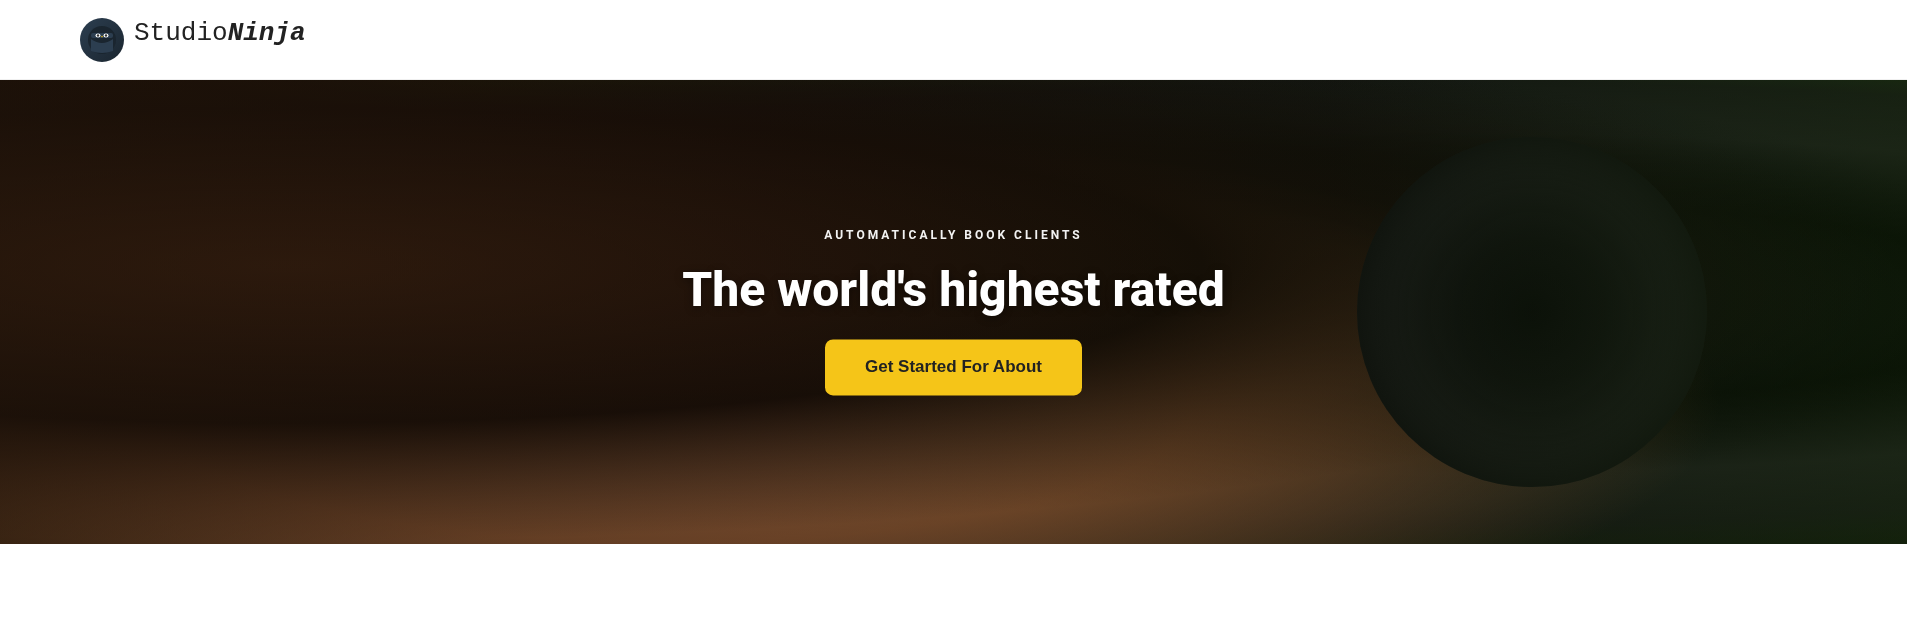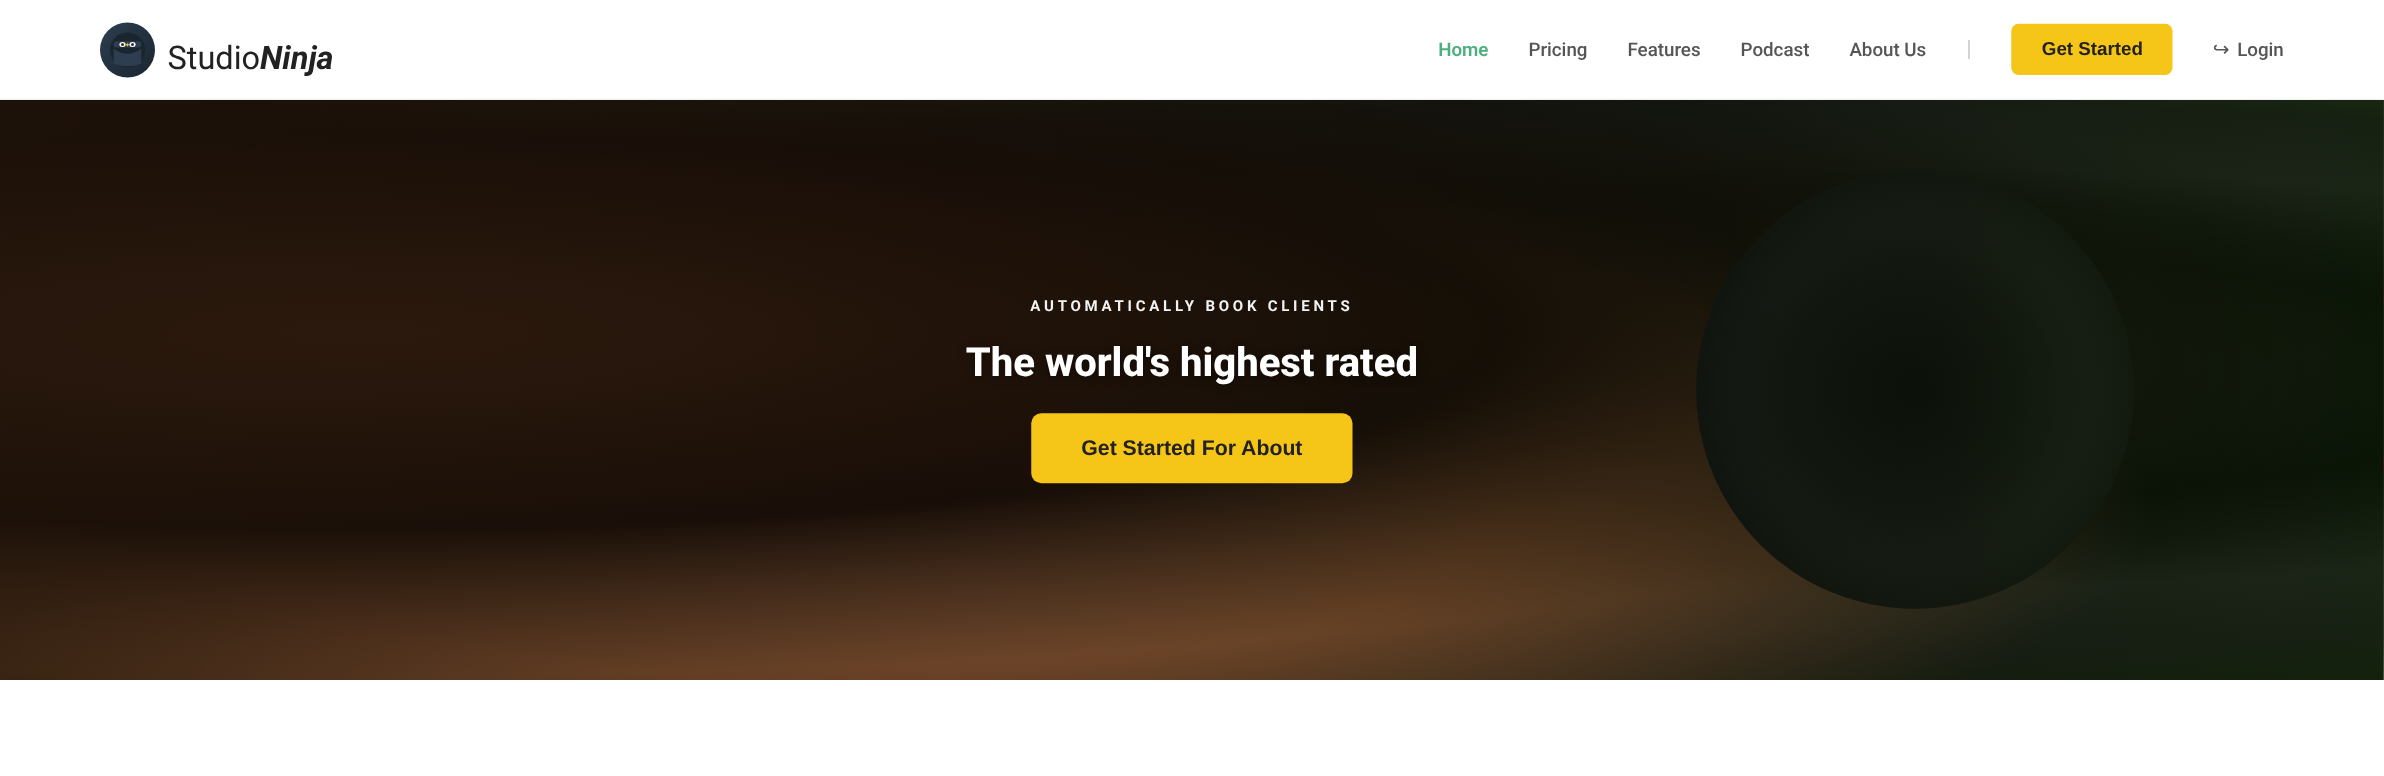--- a/index.html
+++ b/index.html
@@ -22,22 +22,23 @@
       align-items: center;
       justify-content: space-between;
       padding: 0 80px;
       border-bottom: 1px solid #f0f0f0;
       position: relative;
       z-index: 10;
     }
 
     .logo-area {
       display: flex;
-      align-items: flex-end;
+      align-items: flex-start;
       gap: 10px;
+      font-family: Liberation Mono, monospace;
     }
 
     .logo-icon {
       width: 44px;
       height: 44px;
       border-radius: 50%;
       background: linear-gradient(135deg, #2c3e50 0%, #1a252f 100%);
       display: flex;
       align-items: center;
       justify-content: center;
@@ -189,21 +190,21 @@
       font-size: 12px;
       font-weight: 700;
       letter-spacing: 3px;
       text-transform: uppercase;
       color: #ffffff;
       margin-bottom: 20px;
       opacity: 0.95;
     }
 
     .hero-headline {
-      font-size: 32px;
+      font-size: 48px;
       font-weight: 800;
       line-height: 1.15;
       margin-bottom: 22px;
       color: #ffffff;
       text-shadow: 0 2px 8px rgba(0,0,0,0.4);
     }
 
     .hero-subheadline {
       font-size: 18px;
       font-weight: 400;
@@ -244,33 +245,20 @@
         <path d="M4 14 Q15 22 26 14 L26 26 Q15 30 4 26 Z" fill="#2c3e50"></path>
 
         <text x="15" y="12.5" text-anchor="middle" font-size="5" fill="#f5c518">✦</text>
       </svg>
     </div>
     <div class="logo-text">
       <span class="logo-text-studio">Studio</span><span class="logo-text-ninja">Ninja</span>
     </div>
   </div>
 
-  <nav class="nav">
-    <a class="nav-link active">Home</a>
-    <a class="nav-link">Pricing</a>
-    <a class="nav-link">Features</a>
-    <a class="nav-link">Podcast</a>
-    <a class="nav-link">About Us</a>
-    <span class="nav-divider">|</span>
-    <button class="btn-get-started-nav">Get Started</button>
-    <a class="login-link">
-      <span class="login-icon">↪</span>
-      <span>Login</span>
-    </a>
-  </nav>
 </header>
 
 <section class="hero">
   <div class="hero-photo-sim"></div>
   <div class="hero-camera-detail"></div>
   <div class="hero-bg"></div>
 
   <div class="hero-content">
     <p class="hero-eyebrow">AUTOMATICALLY BOOK CLIENTS</p>
     <h1 class="hero-headline">

